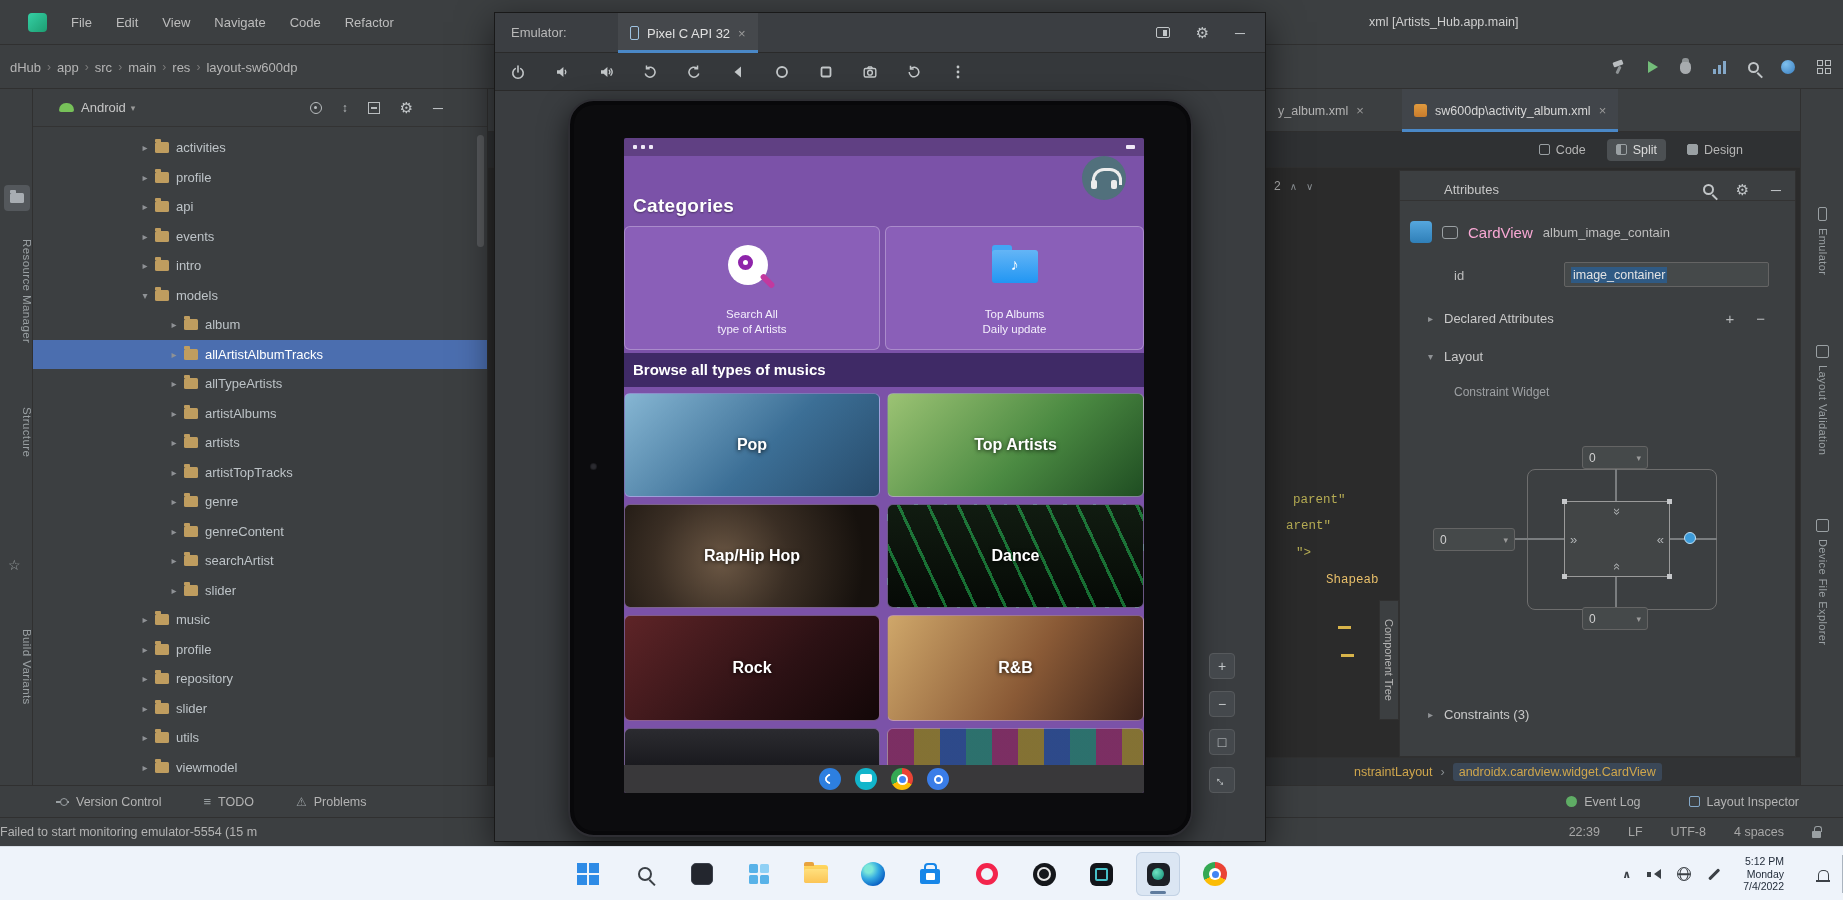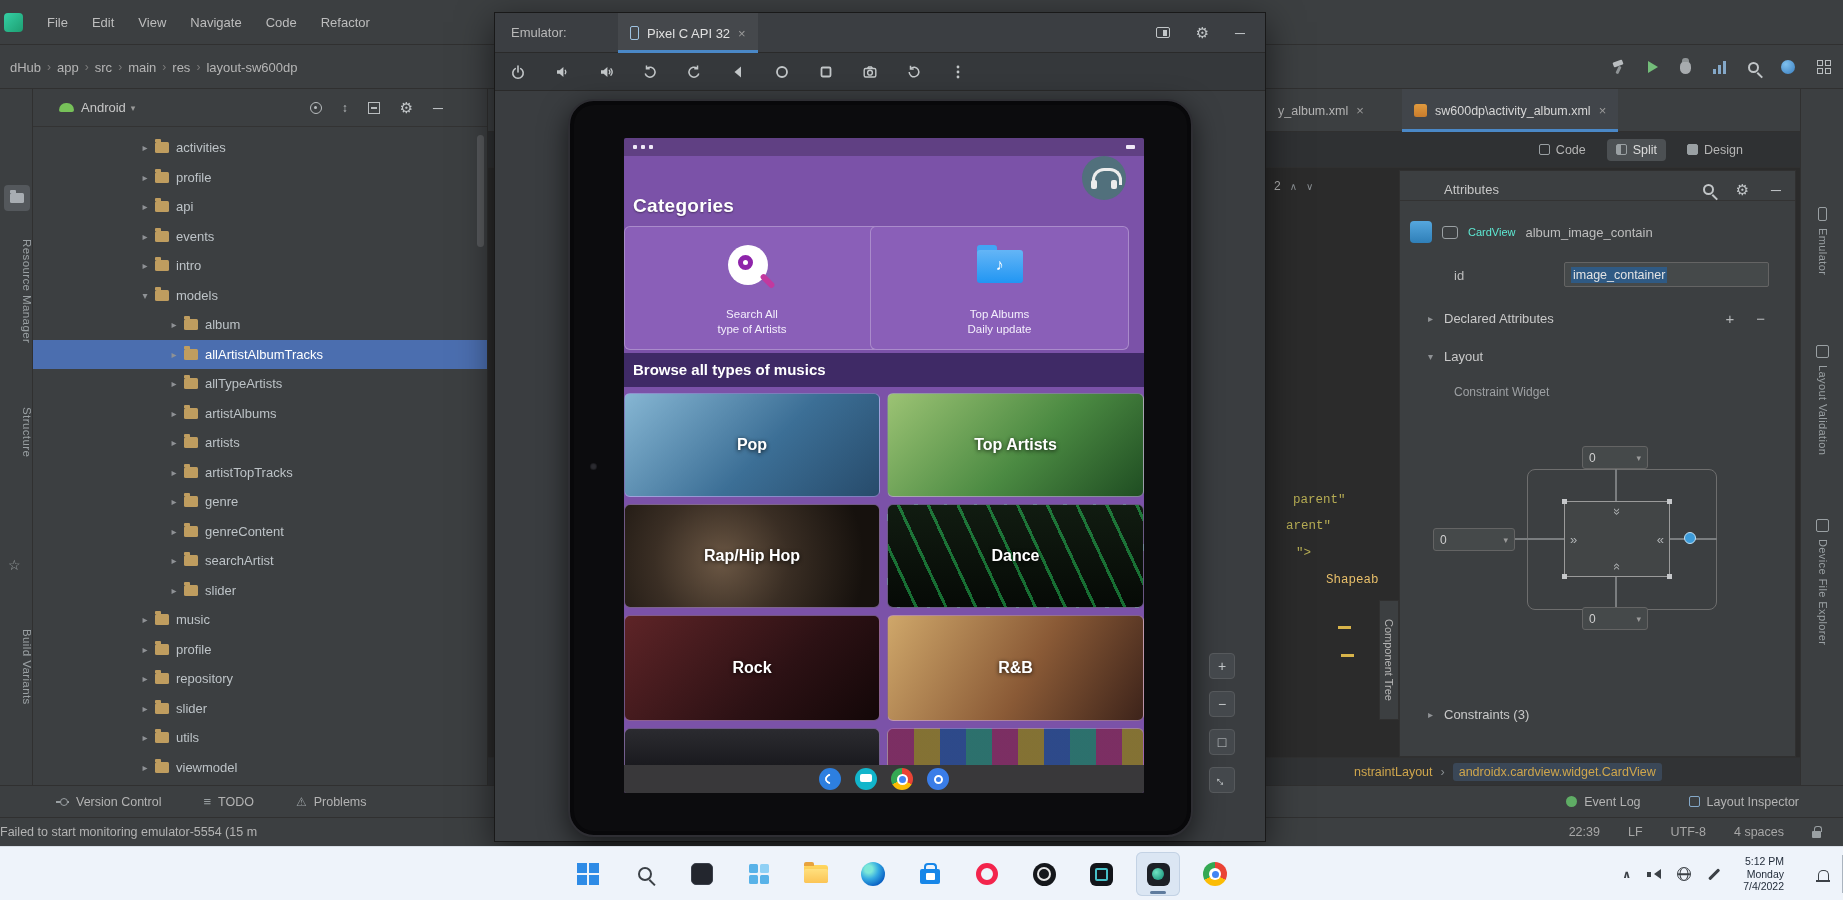--- a/index.html
+++ b/index.html
@@ -1,20 +1,20 @@
 <!DOCTYPE html>
 <html><head>
 <meta charset="utf-8">
 <style>
   *{box-sizing:border-box;margin:0;padding:0}
   body{background:#000;font-family:"Liberation Sans","DejaVu Sans",sans-serif}
   .screen{position:relative;width:1843px;height:900px;overflow:hidden;background:#2b2b2b;color:#bbb;font-size:13px}
 
   
-  .menubar{position:absolute;left:0;top:0;width:1843px;height:45px;background:#3c3f41;border-bottom:1px solid #303030;display:flex;align-items:center;gap:24px;padding-left:4px}
+  .menubar{position:absolute;left:0;top:0;width:1843px;height:45px;background:#3c3f41;border-bottom:1px solid #303030;display:flex;align-items:center;gap:24px;padding-left:28px}
   .aslogo{width:19px;height:19px;border-radius:4px;background:linear-gradient(135deg,#35d0a5,#1d9e71);flex:0 0 auto}
   .menu-item{color:#bdbdbd;font-size:13px;cursor:default}
   .win-title{position:absolute;left:1369px;top:0;line-height:45px;color:#cfcfcf;font-size:12.5px}
 
   .toolbar2{position:absolute;left:0;top:45px;width:1843px;height:44px;background:#3c3f41;border-bottom:1px solid #303030}
   .crumbs{position:absolute;left:6px;top:0;height:44px;display:flex;align-items:center}
   .bc-item{color:#b5b5b5;font-size:13px;padding:0 4px}
   .bc-sep{color:#7a7a7a;font-size:12px;padding:0 2px}
   .tb2-icons{position:absolute;right:12px;top:0;height:44px;display:flex;align-items:center;gap:22px}
 
@@ -94,21 +94,21 @@
   .ed-breadcrumb .bsep{color:#8a8f93;margin:0 8px}
   .ed-breadcrumb .b2{color:#cfa64c;background:rgba(82,125,175,.28);padding:2px 6px;border-radius:3px}
 
   
   .attrs{position:absolute;left:1399px;top:170px;width:397px;height:587px;background:#3c3f41;border:1px solid #303030}
   .attrs-head{height:30px;border-bottom:1px solid #333;display:flex;align-items:center;padding:8px 14px 0 44px;color:#c7c7c7}
   .attrs-head .sp{margin-left:auto;display:flex;align-items:center;gap:22px}
   .comp-row{position:absolute;left:0;top:46px;width:100%;height:30px;display:flex;align-items:center;padding:0 10px;gap:10px}
   .blue-badge{width:22px;height:22px;border-radius:4px;background:linear-gradient(#55a7de,#2f7fb8)}
   .cv-ico{width:16px;height:13px;border:1.5px solid #9aa0a3;border-radius:3px}
-  .comp-row .t1{color:#5eead4;font-size:11px}
+  .comp-row .t1{color:#f9a8d4;font-size:15px}
   .comp-row .t2{color:#bdbdbd;font-size:13px}
   .id-row{position:absolute;left:0;top:90px;width:100%;height:28px;display:flex;align-items:center}
   .id-row label{margin-left:54px;color:#bdbdbd;font-size:13px}
   .idfield{position:absolute;left:164px;top:1px;width:205px;height:25px;background:#45494a;border:1px solid #646464;border-radius:2px;display:flex;align-items:center;padding:0 6px;font-size:12.5px;color:#e3e3e3}
   .idfield .sel{background:rgba(33,102,172,.6);padding:1px 2px}
   .sec-row{position:absolute;left:0;width:100%;height:26px;display:flex;align-items:center;color:#c9c9c9;font-size:13px}
   .sec-chev{width:16px;margin-left:28px;color:#8f9295;font-size:10px}
   .sec-tools{margin-left:auto;display:flex;gap:22px;padding-right:30px;color:#b6b9bb;font-size:15px}
   .cw-label{position:absolute;left:54px;top:214px;color:#9da0a3;font-size:12px}
 
@@ -184,21 +184,21 @@
   .app-statusbar{position:absolute;left:0;top:0;width:100%;height:18px;background:rgba(0,0,0,.22);display:flex;align-items:center;justify-content:space-between;padding:0 9px}
   .st-dots{display:flex;gap:4px}
   .st-dots span{width:4px;height:4px;border-radius:1px;background:#efe9f7}
   .st-batt{width:9px;height:4.5px;background:#efe9f7;border-radius:1px}
   .hp{position:absolute;left:458px;top:18px;width:44px;height:44px;border-radius:50%;background:#51707c}
   .hp::before{content:"";position:absolute;left:10px;top:12px;width:24px;height:14px;border:3.5px solid #ececec;border-bottom:none;border-radius:12px 12px 0 0}
   .hp::after{content:"";position:absolute;left:9px;top:24px;width:6px;height:9px;background:#ececec;border-radius:2px;box-shadow:20px 0 0 #ececec}
   .app-title{position:absolute;left:9px;top:57px;color:#fff;font-size:19px;font-weight:600;letter-spacing:.3px;text-shadow:0 1px 2px rgba(0,0,0,.4)}
   .cat-card{position:absolute;top:88px;height:124px;background:#8a5fb8;border:1px solid rgba(255,255,255,.28);border-radius:6px;text-align:center}
   .card1{left:0;width:256px}
-  .card2{left:246px;width:259px}
+  .card2{left:261px;width:259px}
   .card-txt{position:absolute;left:0;right:0;bottom:12px;color:#f3eefc;font-size:11.5px;line-height:15px}
   .mag{position:relative;width:54px;height:54px;margin:16px auto 0}
   .mag::before{content:"";position:absolute;left:3px;top:2px;width:40px;height:40px;background:#fff;border-radius:50%}
   .mag .glass{position:absolute;left:13px;top:12px;width:15px;height:15px;border:5px solid #8e24aa;border-radius:50%}
   .mag .handle{position:absolute;left:34px;top:35px;width:17px;height:6px;background:#c2399f;border-radius:3px;transform:rotate(45deg)}
   .bfold{position:relative;width:46px;height:38px;margin:18px auto 0}
   .bfold::before{content:"";position:absolute;top:0;left:0;width:20px;height:9px;background:#42a5f5;border-radius:3px 3px 0 0}
   .bfold::after{content:"";position:absolute;top:5px;left:0;right:0;bottom:0;background:linear-gradient(#64b5f6,#2196f3);border-radius:3px}
   .bfold .note{position:absolute;z-index:1;left:0;right:0;top:11px;text-align:center;color:#fff;font-size:16px}
   .bfold .note::after{content:"♪"}
@@ -278,20 +278,21 @@
 <div class="screen">
 
   <div class="menubar">
     <span class="aslogo"></span>
     <span class="menu-item">File</span>
     <span class="menu-item">Edit</span>
     <span class="menu-item">View</span>
     <span class="menu-item">Navigate</span>
     <span class="menu-item">Code</span>
     <span class="menu-item">Refactor</span>
+    <span class="win-title">xml [Artists_Hub.app.main]</span>
   </div>
 
   <div class="toolbar2">
     <div class="crumbs">
       <span class="bc-item">dHub</span>
         <span class="bc-sep">›</span>
       <span class="bc-item">app</span>
         <span class="bc-sep">›</span>
       <span class="bc-item">src</span>
         <span class="bc-sep">›</span>

